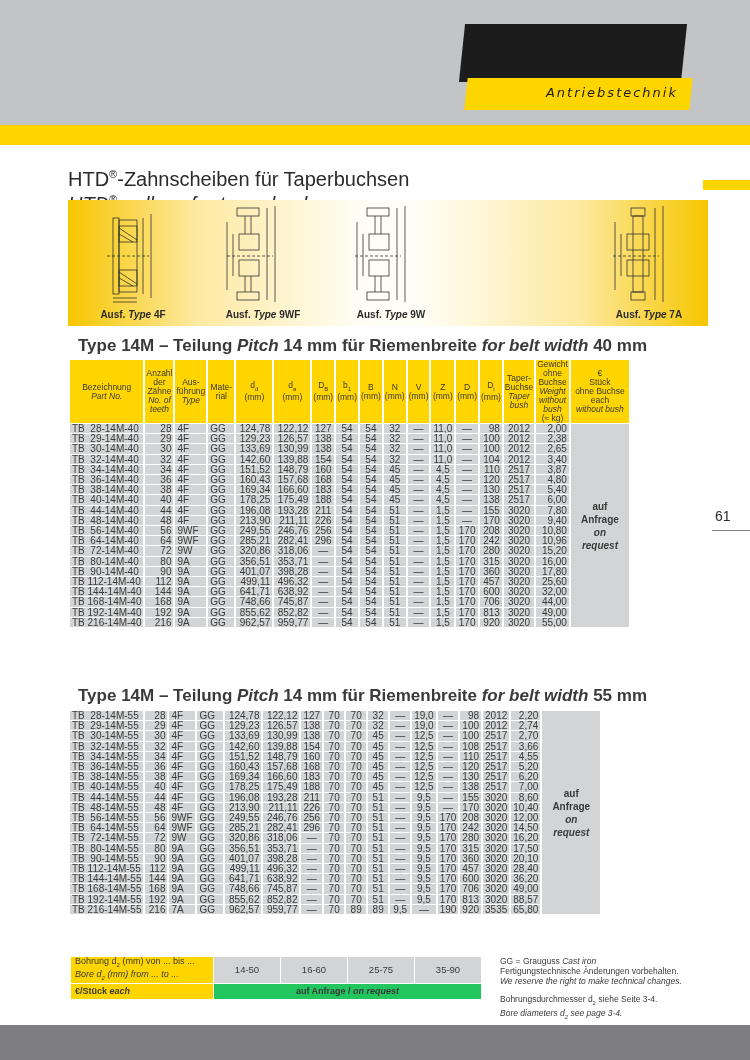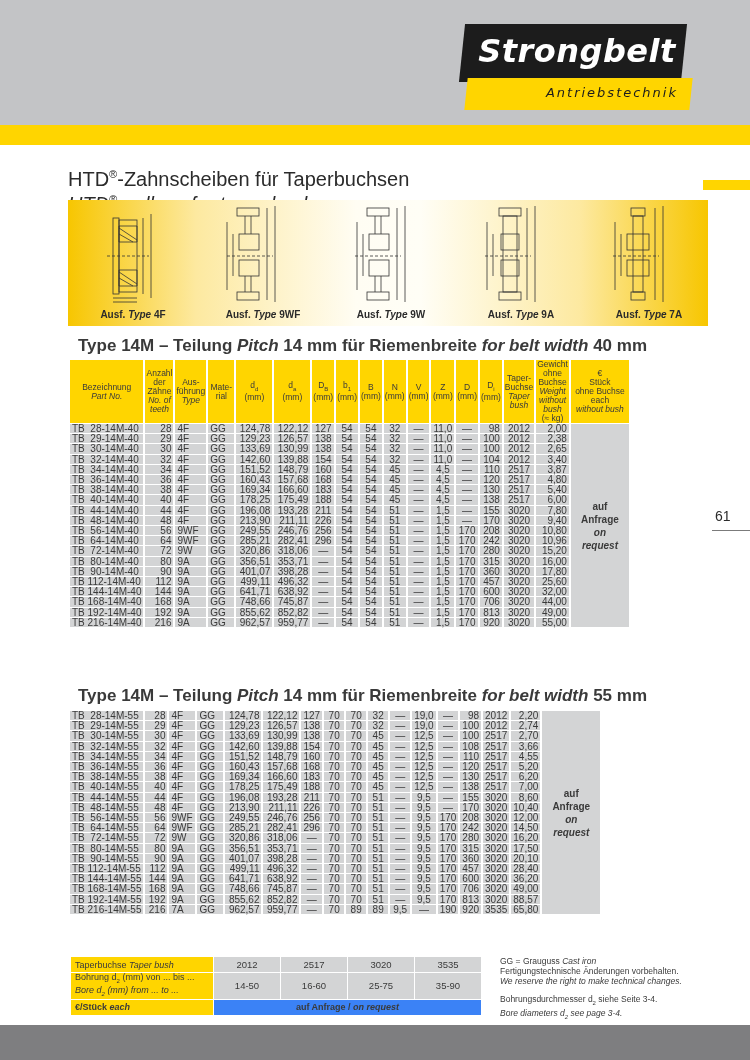--- a/index.html
+++ b/index.html
@@ -42,37 +42,36 @@
   td.price i { font-style: italic; }
 
   .page-num { position: absolute; left: 715px; top: 508px; font-family: "Liberation Sans", sans-serif; font-size: 14px; color: #2b2b2b; }
   .page-num-line { position: absolute; left: 712px; top: 530px; width: 38px; height: 1px; background: #7b7b7b; }
 
   table.bush { position: absolute; left: 70px; top: 956px; border-collapse: separate; border-spacing: 1px 1px; font-family: "Liberation Sans", sans-serif; font-size: 9px; color: #3a3a3a; }
   table.bush td { height: 15px; padding: 0 4px; }
   table.bush td.lbl { background: #ffd500; width: 142px; text-align: left; }
   table.bush td.val { background: #d3d4d5; width: 66px; text-align: center; font-size: 9.5px; }
   table.bush tr.bore td { height: 22px; line-height: 9px; }
-  table.bush td.req { background: #3b82f6; text-align: center; font-weight: bold; }
+  table.bush td.req { background: #22c55e; text-align: center; font-weight: bold; }
   sub { font-size: 6px; }
 
   .notes { position: absolute; left: 500px; top: 956px; font-family: "Liberation Sans", sans-serif; font-size: 8.5px; line-height: 10px; color: #3a3a3a; }
   .notes i { font-style: italic; }
   .notes .gap { height: 8px; }
 
   .footer { position: absolute; left: 0; top: 1025px; width: 750px; height: 35px; background: #7e7e80; }
 </style>
 </head>
 <body>
 
 <div class="topbar"></div>
 <div class="logo">
   <div class="logo-black"></div>
   <div class="logo-yellow"></div>
-  <div class="logo-main">Strongbelt</div>
   <div class="logo-sub">Antriebstechnik</div>
 </div>
 <div class="yellow-band"></div>
 <div class="yel-accent" style="top:180px;"></div>
 
 <div class="title1"><span>HTD</span><sup>®</sup><span>-Zahnscheiben für Taperbuchsen</span></div>
 <div class="title2"><span>HTD</span><sup>®</sup><span> pulleys for taper bushes</span></div>
 
 <div class="diagram-band">
 
@@ -126,35 +125,20 @@
         <line x1="30" y1="72" x2="30" y2="88"></line>
       <line x1="4" y1="52" x2="50" y2="52" stroke-dasharray="3 2"></line>
       <line x1="46" y1="4" x2="46" y2="96"></line>
         <line x1="54" y1="2" x2="54" y2="98"></line>
       <line x1="6" y1="18" x2="6" y2="86"></line>
         <line x1="12" y1="30" x2="12" y2="72"></line>
     </svg>
     <div class="diagram-label"><span>Ausf.</span> <i>Type</i> <span>9W</span></div>
   </div>
 
-  <div class="diagram" style="left:398px">
-    <svg width="80" height="100" viewBox="0 0 80 100" fill="none" stroke="#333" stroke-width="0.8">
-      <rect x="18" y="4" width="22" height="8"></rect>
-        <rect x="18" y="88" width="22" height="8"></rect>
-      <rect x="22" y="12" width="14" height="76"></rect>
-      <rect x="20" y="30" width="18" height="16"></rect>
-        <rect x="20" y="56" width="18" height="16"></rect>
-      <line x1="4" y1="52" x2="50" y2="52" stroke-dasharray="3 2"></line>
-      <line x1="46" y1="4" x2="46" y2="96"></line>
-        <line x1="54" y1="2" x2="54" y2="98"></line>
-      <line x1="6" y1="18" x2="6" y2="86"></line>
-        <line x1="12" y1="30" x2="12" y2="72"></line>
-    </svg>
-    <div class="diagram-label"><span>Ausf.</span> <i>Type</i> <span>9A</span></div>
-  </div>
 
   <div class="diagram" style="left:526px">
     <svg width="80" height="100" viewBox="0 0 80 100" fill="none" stroke="#333" stroke-width="0.8">
       <rect x="22" y="4" width="14" height="8"></rect>
         <rect x="22" y="88" width="14" height="8"></rect>
       <rect x="24" y="12" width="10" height="76"></rect>
       <rect x="18" y="30" width="22" height="16"></rect>
         <rect x="18" y="56" width="22" height="16"></rect>
       <line x1="4" y1="52" x2="50" y2="52" stroke-dasharray="3 2"></line>
       <line x1="46" y1="4" x2="46" y2="96"></line>
@@ -942,27 +926,20 @@
         <td class="c">190</td>
         <td class="r">920</td>
         <td class="c">3535</td>
         <td class="r">65,80</td>
       </tr>
     </tbody>
 </table>
 
 <table class="bush">
   <tbody>
-      <tr>
-    <td class="lbl"><span>Taperbuchse </span><i>Taper bush</i></td>
-    <td class="val">2012</td>
-    <td class="val">2517</td>
-    <td class="val">3020</td>
-    <td class="val">3535</td>
-  </tr>
   <tr class="bore">
     <td class="lbl"><span>Bohrung d</span><sub>2</sub><span> (mm) von ... bis ...</span><br><i><span>Bore d</span><sub>2</sub><span> (mm) from ... to ...</span></i></td>
     <td class="val">14-50</td>
     <td class="val">16-60</td>
     <td class="val">25-75</td>
     <td class="val">35-90</td>
   </tr>
   <tr>
     <td class="lbl" style="font-weight:bold"><span>€/Stück </span><i>each</i></td>
     <td class="req" colspan="4"><span>auf Anfrage / </span><i>on request</i></td>

